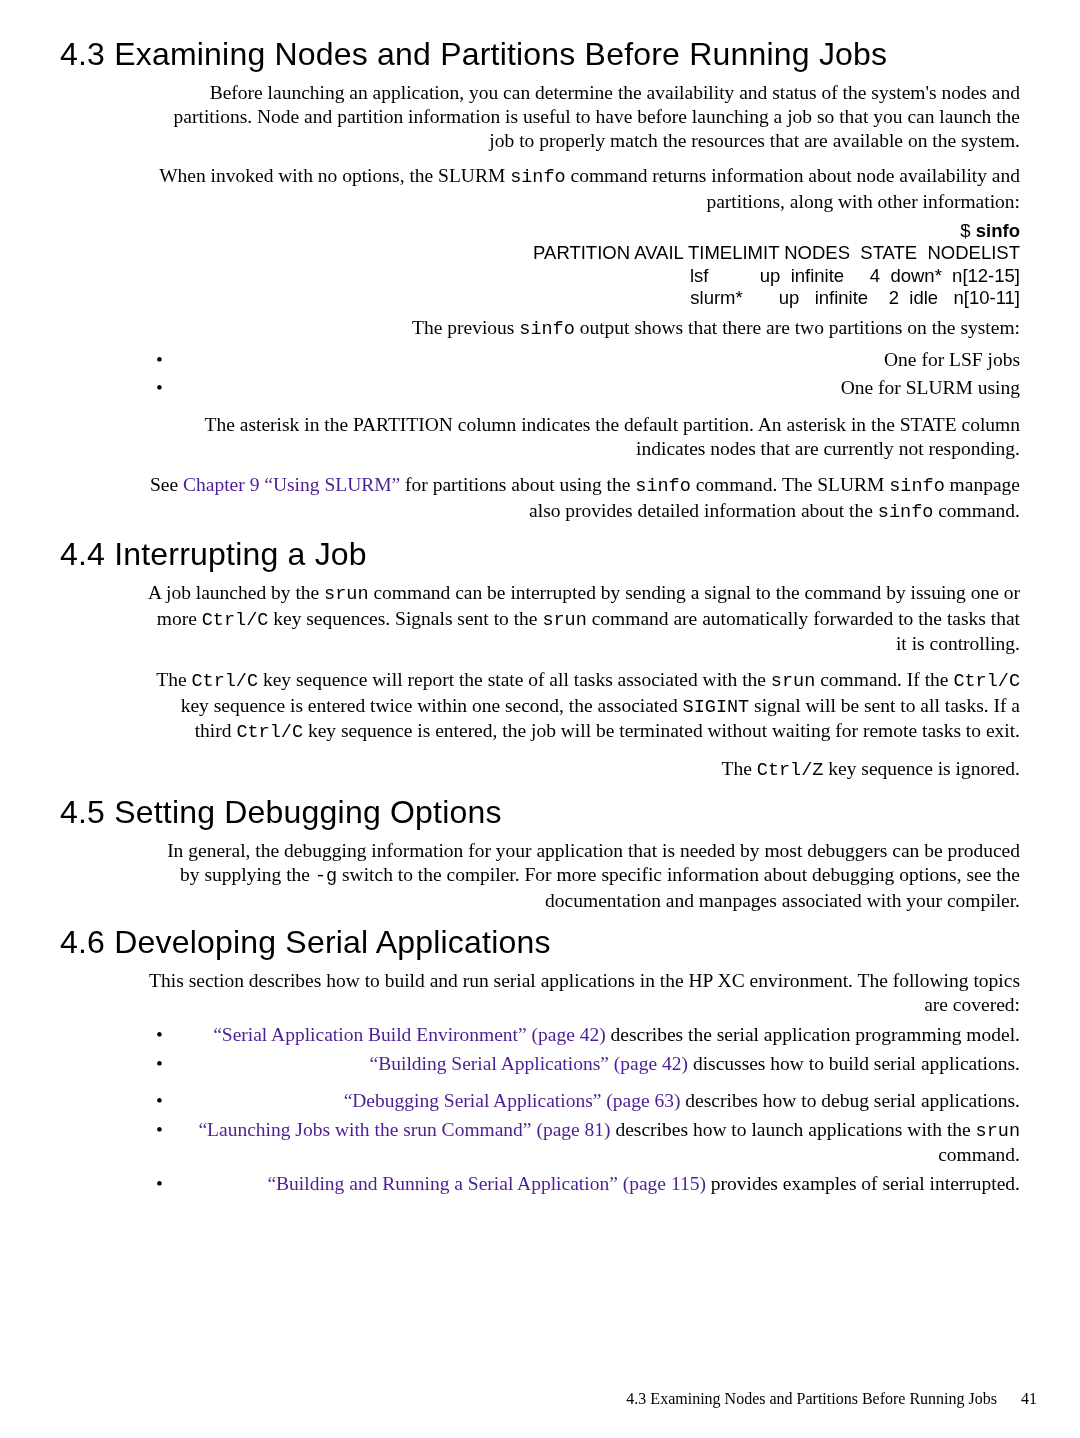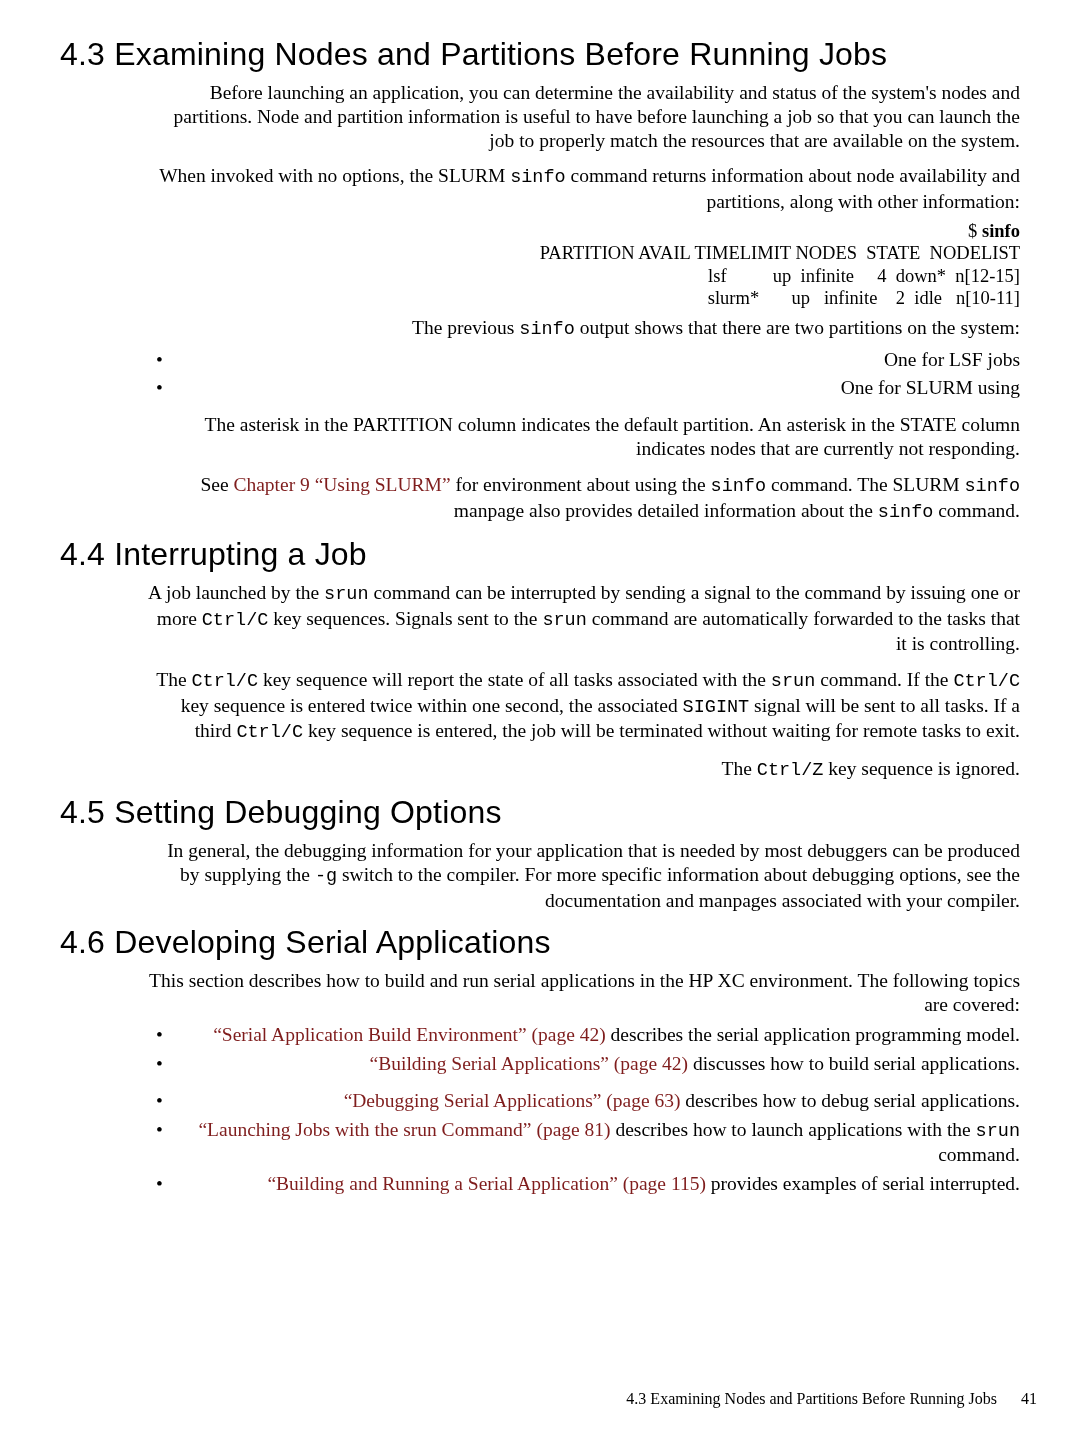--- a/index.html
+++ b/index.html
@@ -34,21 +34,21 @@
     font-size: 19.5px;
     line-height: 1.22;
     margin: 0 0 12px 0;
   }
   p.body.tight { margin-bottom: 6px; }
   code, .mono {
     font-family: "Courier New", Courier, monospace;
     font-size: 18.5px;
   }
   pre.codeblock {
-    font-family: Liberation Serif, serif;
+    font-family: Liberation Sans, sans-serif;
     font-size: 18.5px;
     line-height: 1.22;
     white-space: pre;
     margin: 2px 0 6px 0;
   }
   pre.codeblock .bold { font-weight: bold; }
   ul.bullets {
     list-style: none;
     padding: 0;
     margin: 2px 0 12px 0;
@@ -61,21 +61,21 @@
     margin: 0 0 4px 0;
   }
   ul.bullets > li::before {
     content: "•";
     position: absolute;
     left: 12px;
     top: 0;
     font-size: 19.5px;
   }
   a.xref, .xref {
-    color: #7f1d1d;
+    color: #4c1d95;
     text-decoration: none;
   }
   .bold-term { font-weight: normal; }
   .footer-line {
     position: absolute;
     bottom: 30px;
     right: 43px;
     font-size: 16px;
     color: #000;
   }
@@ -98,21 +98,21 @@
 <span>slurm*       up   infinite    2  idle   n[10-11]</span></pre>
     <p class="body tight">
       <span>The previous </span><code class="mono">sinfo</code><span> output shows that there are two partitions on the system:</span>
     </p>
     <ul class="bullets">
       <li>One for LSF jobs</li>
       <li>One for SLURM using</li>
     </ul>
     <p class="body">The asterisk in the PARTITION column indicates the default partition. An asterisk in the STATE column indicates nodes that are currently not responding.</p>
     <p class="body">
-      <span>See </span><a class="xref">Chapter 9 “Using SLURM”</a><span> for environment about using the </span><code class="mono">sinfo</code><span> command. The SLURM </span><code class="mono">sinfo</code><span> manpage also provides detailed information about the </span><code class="mono">sinfo</code><span> command.</span>
+      <span>See </span><a class="xref">Chapter 9 “Using SLURM”</a><span> for partitions about using the </span><code class="mono">sinfo</code><span> command. The SLURM </span><code class="mono">sinfo</code><span> manpage also provides detailed information about the </span><code class="mono">sinfo</code><span> command.</span>
     </p>
   </div>
 
   <h2 class="section-title">4.4 Interrupting a Job</h2>
   <div class="body-block">
     <p class="body">
       <span>A job launched by the </span><code class="mono">srun</code><span> command can be interrupted by sending a signal to the command by issuing one or more </span><code class="mono">Ctrl/C</code><span> key sequences. Signals sent to the </span><code class="mono">srun</code><span> command are automatically forwarded to the tasks that it is controlling.</span>
     </p>
     <p class="body">
       <span>The </span><code class="mono">Ctrl/C</code><span> key sequence will report the state of all tasks associated with the </span><code class="mono">srun</code><span> command. If the </span><code class="mono">Ctrl/C</code><span> key sequence is entered twice within one second, the associated </span><code class="mono">SIGINT</code><span> signal will be sent to all tasks. If a third </span><code class="mono">Ctrl/C</code><span> key sequence is entered, the job will be terminated without waiting for remote tasks to exit.</span>

